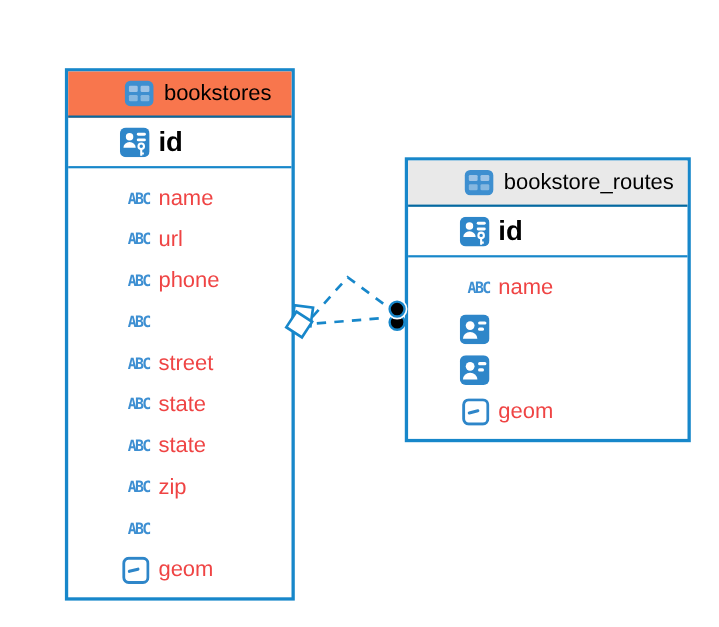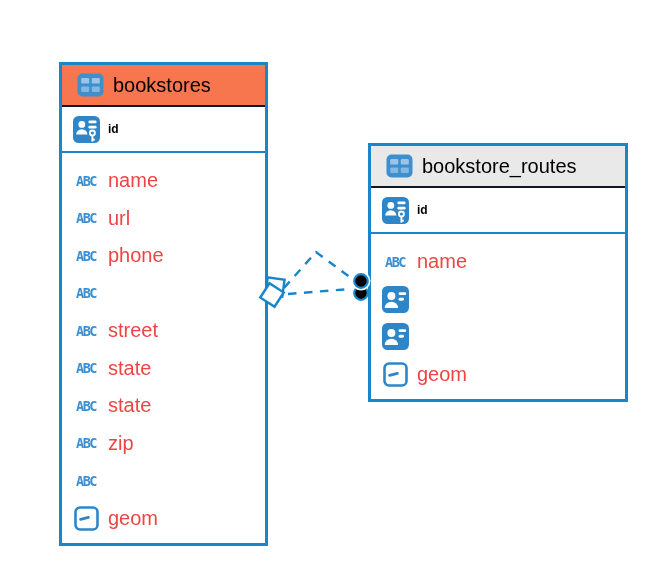--- a/index.html
+++ b/index.html
@@ -10,41 +10,41 @@
   }
   .erd-table{
     position:absolute;
     border:3px solid #1787CA;
     background:#ffffff;
     box-sizing:border-box;
   }
   .erd-table .tbl-header{
     display:flex;align-items:center;gap:9px;
     height:42px;padding:0 2px 0 14px;
-    border-bottom:2px solid #0f172a;
+    border-bottom:2px solid #0369a1;
     box-sizing:border-box;
   }
   .tbl-header .title{
     font-size:20px;color:#000;white-space:nowrap;
   }
   .pk-row{
     display:flex;align-items:center;gap:8px;
     height:46px;padding:0 0 0 10px;
     border-bottom:2px solid #1787CA;
     box-sizing:border-box;
   }
-  .pk-row .pk-label{font-size:12px;font-weight:bold;color:#000;}
+  .pk-row .pk-label{font-size:25px;font-weight:bold;color:#000;}
   .col-section{padding:9px 0 6px 10px;}
   .col-row{
     display:flex;align-items:center;gap:8px;
     height:37.5px;
   }
   .col-row .col-label{font-size:20px;color:#ef4444;white-space:nowrap;}
   .icon-slot{
-    width:28px;min-width:28px;display:flex;align-items:center;justify-content:center;
+    width:28px;min-width:28px;display:flex;align-items:center;justify-content:flex-end;margin-left:36px;
   }
   .abc-glyph{
     font-family:"DejaVu Sans Mono","Liberation Mono",monospace;
     font-weight:bold;font-size:13.5px;letter-spacing:-1.5px;color:#3D8FD2;
     transform:scaleY(1.05);
   }
   #bookstores-table{left:59px;top:62px;width:209px;}
   #bookstores-table .tbl-header{background:#F8764D;}
   #routes-table{left:368px;top:143px;width:260px;}
   #routes-table .tbl-header{background:#E9E9E9;}

